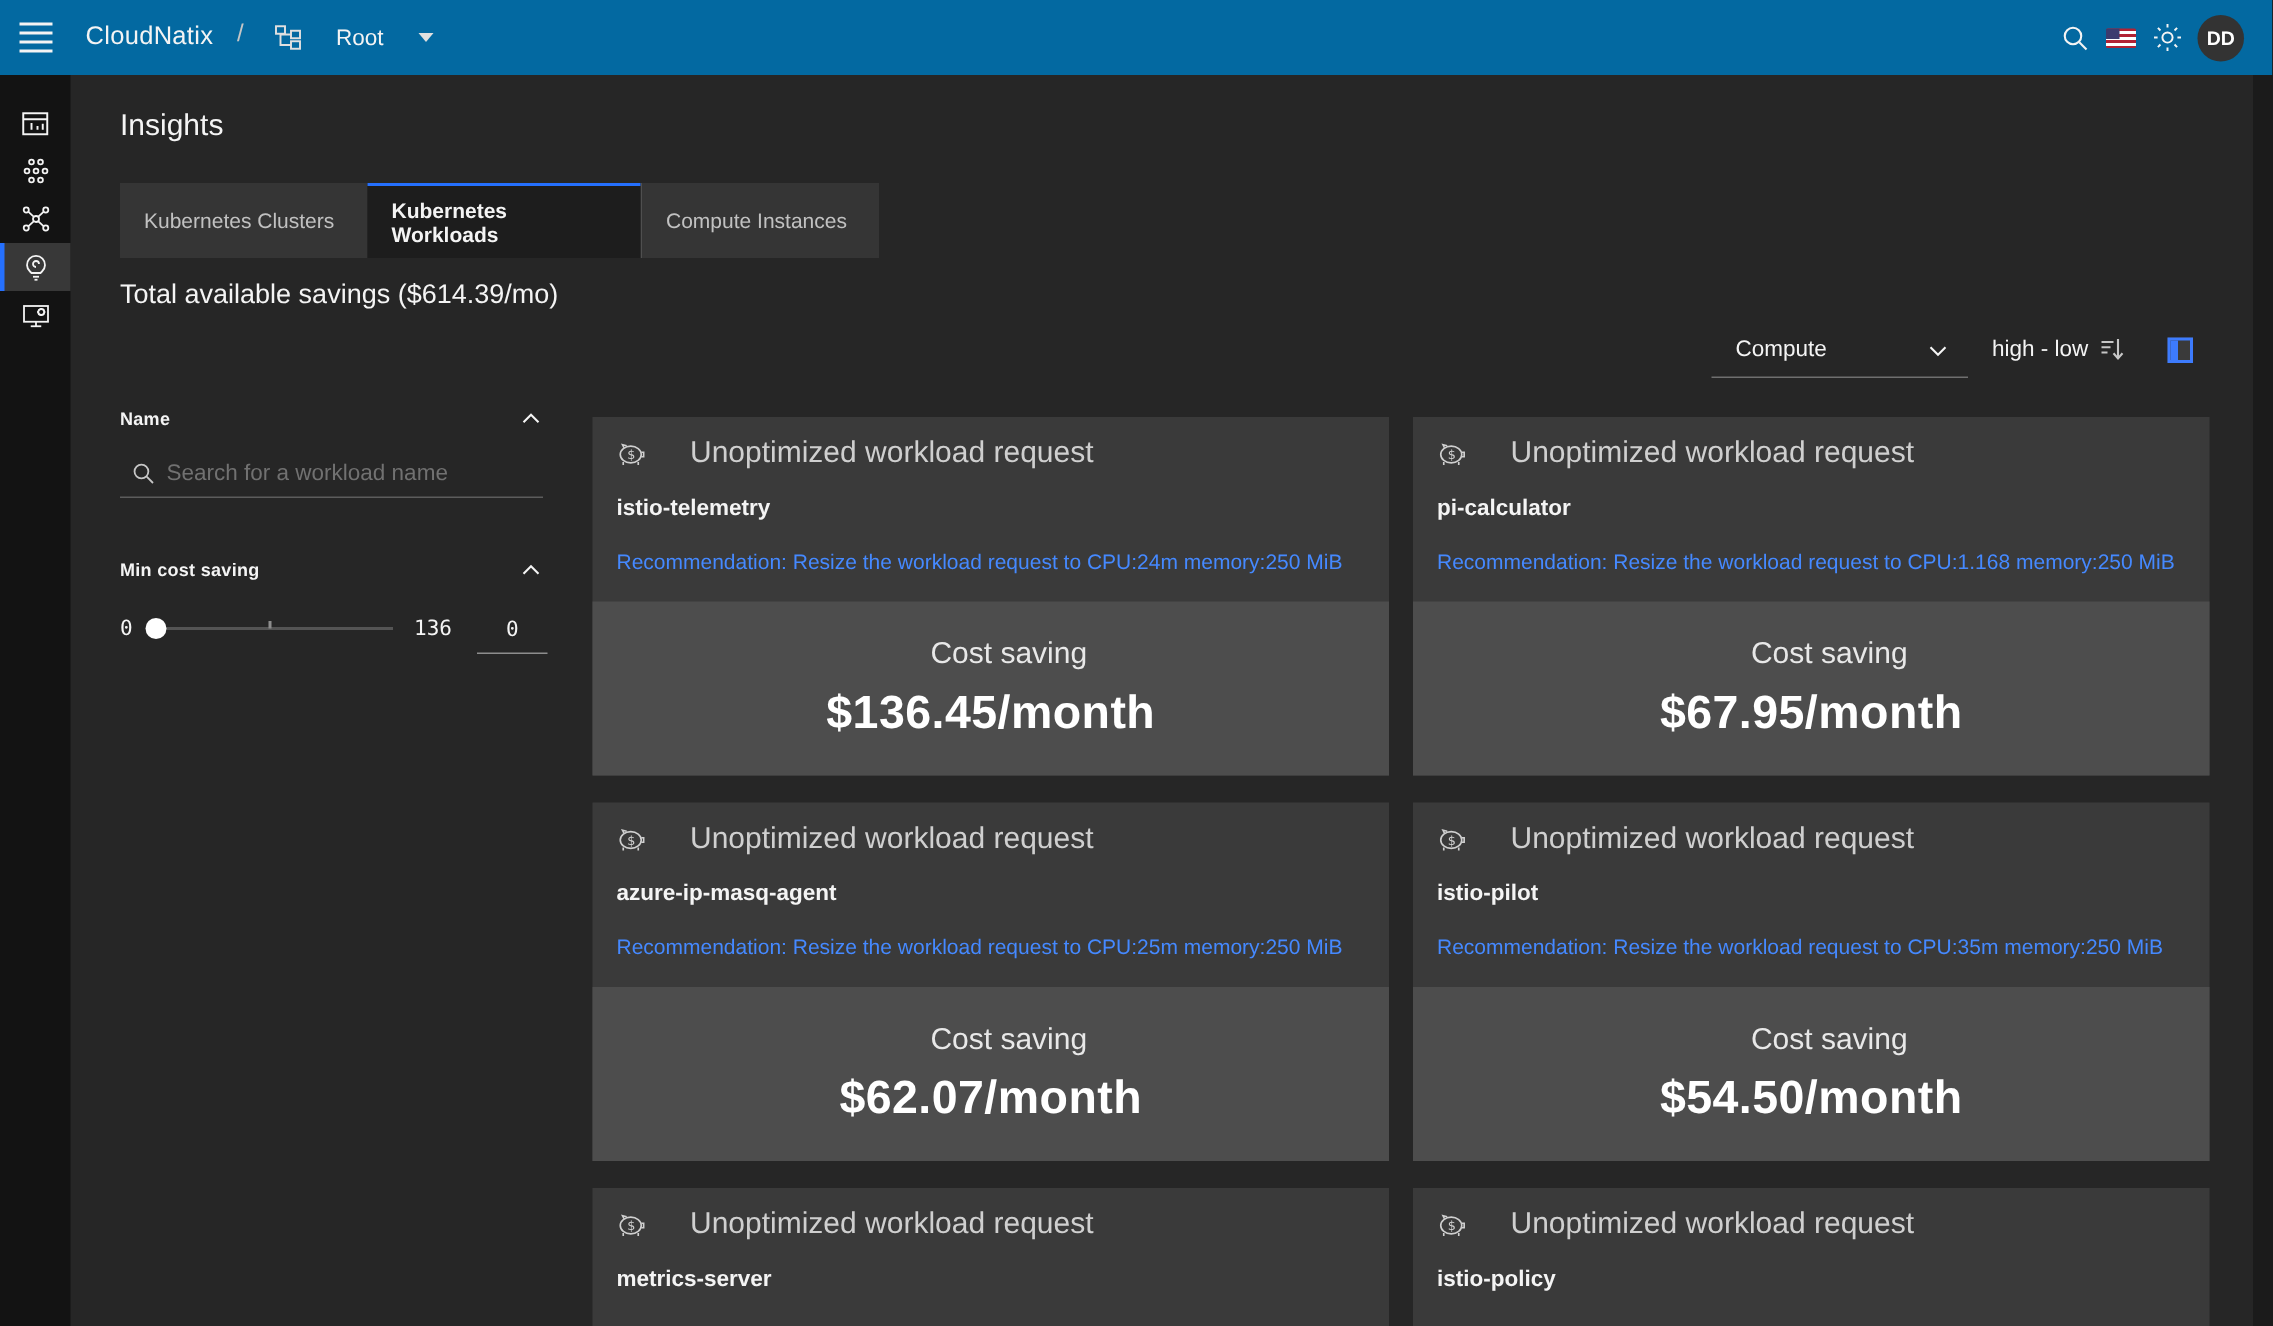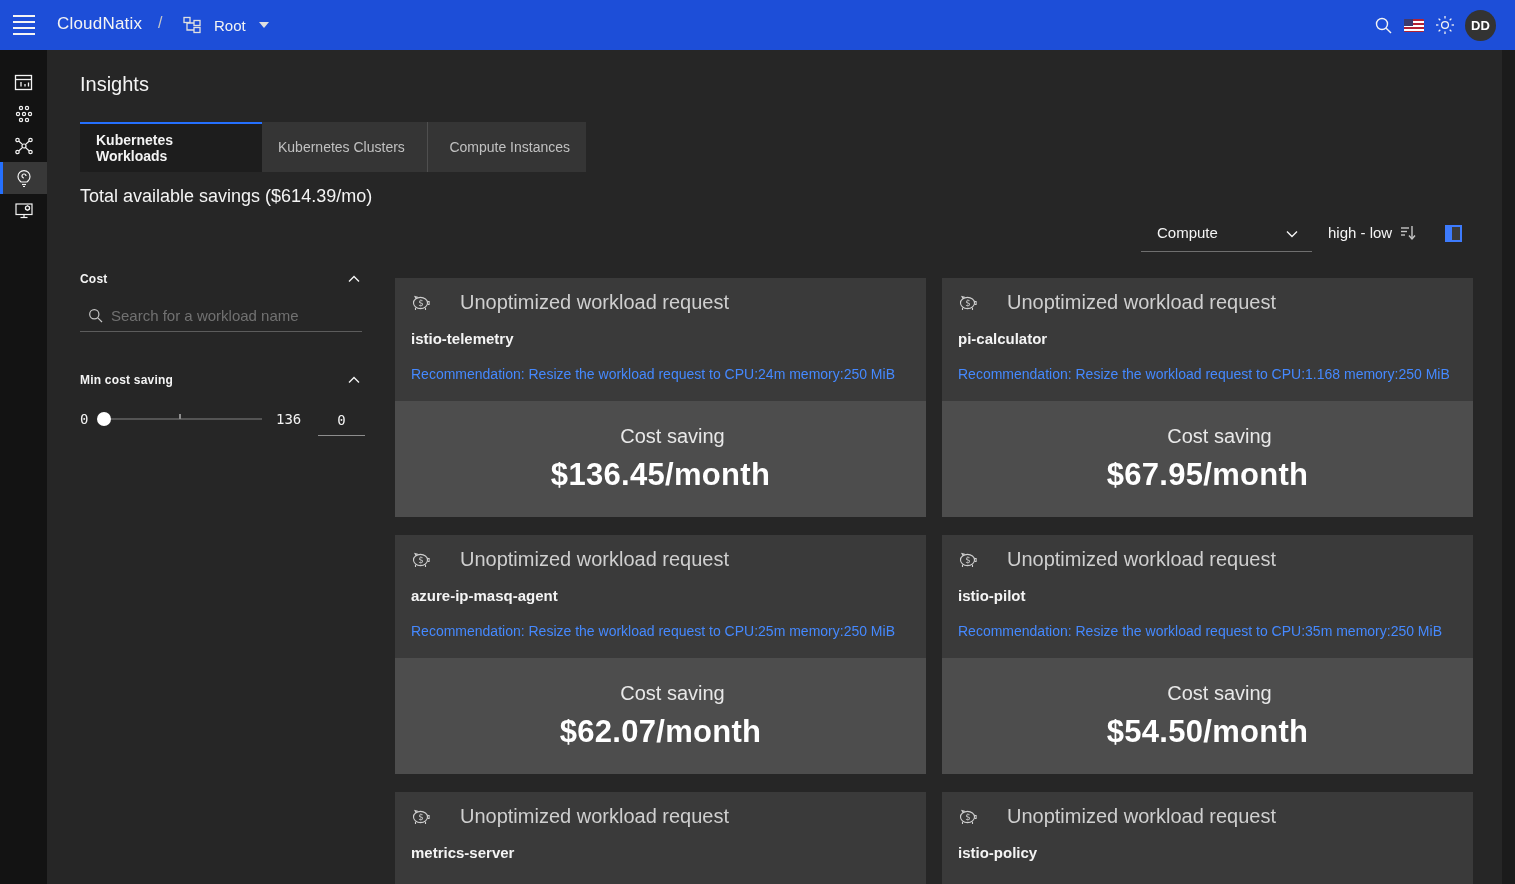--- a/index.html
+++ b/index.html
@@ -1,26 +1,26 @@
 <!DOCTYPE html>
 <html><head>
 <meta charset="utf-8">
 <style>
   * { margin:0; padding:0; box-sizing:border-box; }
   html,body { background:#161616; }
   body { font-family:"Liberation Sans","DejaVu Sans",sans-serif; }
   .screen { position:relative; width:1515px; height:884px; background:#262626; overflow:hidden; }
 
   
-  .topbar { position:absolute; left:0; top:0; width:1515px; height:50px; background:#1d4ed8; z-index:20; }
+  .topbar { position:absolute; left:0; top:0; width:1515px; height:50px; background:#0369a1; z-index:20; }
   .hamburger { position:absolute; left:13px; top:15px; width:22px; height:20px; display:flex; flex-direction:column; justify-content:space-between; cursor:pointer; }
   .hamburger span { display:block; height:2px; background:#f4f4f4; }
   .brand { position:absolute; left:57px; top:14px; font-size:17px; color:#f4f4f4; letter-spacing:0.2px; }
   .crumb-sep { position:absolute; left:158px; top:14px; font-size:16px; color:#c6c6c6; }
-  .org-switch { position:absolute; left:183px; top:10px; height:30px; display:flex; align-items:center; gap:13px; cursor:pointer; }
+  .org-switch { position:absolute; left:183px; top:10px; height:30px; display:flex; align-items:center; gap:23px; cursor:pointer; }
   .org-label { font-size:15px; color:#f4f4f4; }
   .caret-down { width:0; height:0; border-left:5px solid transparent; border-right:5px solid transparent; border-top:6px solid #e0e0e0; }
   .topbar-right { position:absolute; right:19px; top:0; height:50px; display:flex; align-items:center; gap:9px; }
   .icon-btn { width:22px; height:22px; display:flex; align-items:center; justify-content:center; cursor:pointer; }
   .flag { width:20px; height:13px; position:relative; overflow:hidden; border-radius:1px;
           background:repeating-linear-gradient(#b22234 0 2px, #ffffff 2px 4px); }
   .flag::after { content:""; position:absolute; left:0; top:0; width:9px; height:7px; background:#3c3b6e; }
   .avatar { width:31px; height:31px; border-radius:50%; background:#333333; color:#ffffff; font-weight:700; font-size:13px; display:flex; align-items:center; justify-content:center; cursor:pointer; }
 
   
@@ -36,21 +36,21 @@
   
   .page-title { position:absolute; left:80px; top:73px; font-size:20px; font-weight:400; color:#f4f4f4; }
   .total-savings { position:absolute; left:80px; top:186px; font-size:18px; color:#f4f4f4; }
 
   
   .tabs { position:absolute; left:80px; top:122px; height:50px; display:flex; }
   .tab { height:50px; display:flex; align-items:center; padding:0 16px; font-size:14px; cursor:pointer; position:relative; }
   .tab.active { width:182px; background:#1d1d1d; border-top:2px solid #2570fe; color:#f4f4f4; font-weight:700; }
   .tab.inactive { background:#353535; color:#c1c1c1; }
   .tab.t2 { width:165px; }
-  .tab.t3 { width:158px;justify-content:flex-end; }
+  .tab.t3 { width:158px; }
   .tab-sep { width:1px; height:50px; background:#4f4f4f; }
 
   
   .sort-select { position:absolute; left:1141px; top:215px; width:171px; height:37px; border-bottom:1px solid #6f6f6f; cursor:pointer; }
   .sort-select .val { position:absolute; left:16px; top:9px; font-size:15px; color:#f4f4f4; }
   .sort-select svg { position:absolute; right:14px; top:15px; }
   .sort-order { position:absolute; left:1328px; top:224px; display:flex; align-items:center; gap:8px; cursor:pointer; }
   .sort-order .lbl { font-size:15px; color:#f4f4f4; }
   .layout-toggle { position:absolute; left:1445px; top:225px; width:17px; height:17px; border:2px solid #3d7bfd; background:#3a3a3a; cursor:pointer; }
   .layout-toggle::before { content:""; position:absolute; left:0; top:0; width:5px; height:13px; background:#3d7bfd; }
@@ -199,25 +199,25 @@
         </svg>
       </span>
     </div>
   </div>
 
   <div class="scrollbar"></div>
 
   <div class="page-title">Insights</div>
 
   <div class="tabs">
+    <div class="tab inactive t2">
+      <span>Kubernetes Clusters</span>
+    </div>
     <div class="tab active">
       <span>Kubernetes Workloads</span>
-    </div>
-    <div class="tab inactive t2">
-      <span>Kubernetes Clusters</span>
     </div>
     <div class="tab-sep"></div>
     <div class="tab inactive t3">
       <span>Compute Instances</span>
     </div>
   </div>
 
   <div class="total-savings">Total available savings ($614.39/mo)</div>
 
   <div class="sort-select">
@@ -233,21 +233,21 @@
         <line x1="1" y1="3" x2="9" y2="3"></line>
           <line x1="1" y1="6.5" x2="7" y2="6.5"></line>
           <line x1="1" y1="10" x2="5" y2="10"></line>
         <line x1="12" y1="1" x2="12" y2="13.5"></line>
           <path d="M9 10.5 L12 14 L15 10.5"></path>
       </svg>
     </span>
   </div>
   <div class="layout-toggle"></div>
 
-  <div class="f-label" style="left:80px; top:272px;">Cost</div>
+  <div class="f-label" style="left:80px; top:272px;">Name</div>
   <div class="f-chevron" style="left:348px; top:275px;">
     <svg width="12" height="8" viewBox="0 0 12 8" fill="none" stroke="#f4f4f4" stroke-width="1.4">
         <path d="M1 6.5 L6 1.5 L11 6.5"></path>
       </svg>
   </div>
   <div class="search-box">
     <svg width="15" height="15" viewBox="0 0 15 15" fill="none" stroke="#c6c6c6" stroke-width="1.2">
       <circle cx="6.3" cy="6.3" r="4.6"></circle>
         <line x1="9.8" y1="9.8" x2="14" y2="14"></line>
     </svg>

